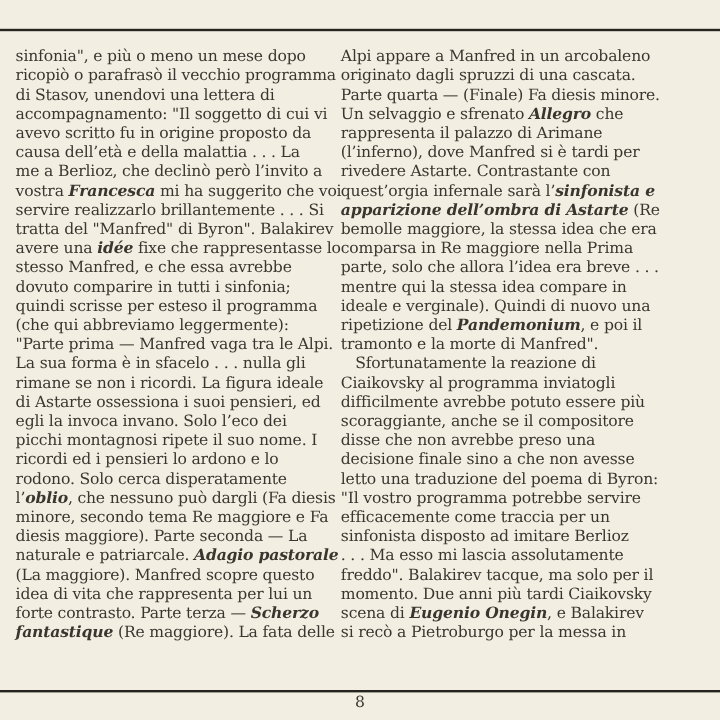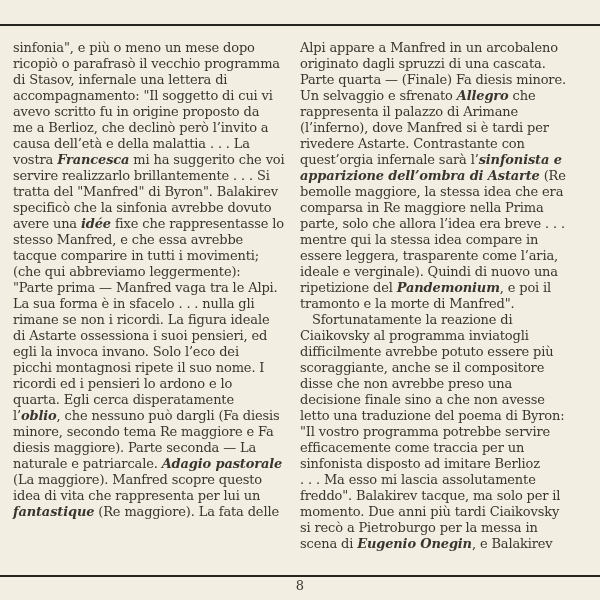--- a/index.html
+++ b/index.html
@@ -18,21 +18,21 @@
   }
   .top-rule { top: 24px; }
   .bottom-rule { top: 575px; }
   .column {
     position: absolute;
     top: 40px;
     font-size: 13px;
     letter-spacing: -0.15px;
   }
   .column-left  { left: 13px;  width: 285px; }
-  .column-right { left: 300px; width: 289px; }
+  .column-right { left: 284px; width: 289px; }
   .line {
     height: 16px;
     line-height: 16px;
     white-space: nowrap;
   }
   .it { font-style: italic; font-weight: bold; }
   .page-number {
     position: absolute;
     top: 578px;
     left: 0;
@@ -43,78 +43,78 @@
   }
 </style>
 </head>
 <body>
 
 <div class="page" style="background: rgb(242, 238, 226); color: rgb(58, 54, 47);">
   <div class="rule top-rule" style="background: rgb(38, 36, 31);"></div>
   <div class="column column-left">
       <div class="line"><span>sinfonia", e più o meno un mese dopo</span></div>
       <div class="line"><span>ricopiò o parafrasò il vecchio programma</span></div>
-      <div class="line"><span>di Stasov, infernale una lettera di</span></div>
+      <div class="line"><span>di Stasov, unendovi una lettera di</span></div>
       <div class="line"><span>accompagnamento: "Il soggetto di cui vi</span></div>
       <div class="line"><span>avevo scritto fu in origine proposto da</span></div>
+      <div class="line"><span>causa dell’età e della malattia . . .  La</span></div>
       <div class="line"><span>me a Berlioz, che declinò però l’invito a</span></div>
-      <div class="line"><span>causa dell’età e della malattia . . .  La</span></div>
       <div class="line"><span>vostra </span><span class="it">Francesca</span><span> mi ha suggerito che voi</span></div>
       <div class="line"><span>servire realizzarlo brillantemente . . .  Si</span></div>
       <div class="line"><span>tratta del "Manfred" di Byron". Balakirev</span></div>
-      <div class="line"><span>specificò che la sinfonia avrebbe dovuto</span></div>
       <div class="line"><span>avere una </span><span class="it">idée</span><span> fixe che rappresentasse lo</span></div>
       <div class="line"><span>stesso Manfred, e che essa avrebbe</span></div>
-      <div class="line"><span>tacque comparire in tutti i movimenti;</span></div>
+      <div class="line"><span>dovuto comparire in tutti i sinfonia;</span></div>
+      <div class="line"><span>quindi scrisse per esteso il programma</span></div>
       <div class="line"><span>(che qui abbreviamo leggermente):</span></div>
       <div class="line"><span>"Parte prima — Manfred vaga tra le Alpi.</span></div>
       <div class="line"><span>La sua forma è in sfacelo . . .  nulla gli</span></div>
       <div class="line"><span>rimane se non i ricordi. La figura ideale</span></div>
       <div class="line"><span>di Astarte ossessiona i suoi pensieri, ed</span></div>
       <div class="line"><span>egli la invoca invano. Solo l’eco dei</span></div>
       <div class="line"><span>picchi montagnosi ripete il suo nome. I</span></div>
       <div class="line"><span>ricordi ed i pensieri lo ardono e lo</span></div>
-      <div class="line"><span>quarta. Egli cerca disperatamente</span></div>
+      <div class="line"><span>rodono. Solo cerca disperatamente</span></div>
       <div class="line"><span>l’</span><span class="it">oblio</span><span>, che nessuno può dargli (Fa diesis</span></div>
       <div class="line"><span>minore, secondo tema Re maggiore e Fa</span></div>
       <div class="line"><span>diesis maggiore). Parte seconda — La</span></div>
       <div class="line"><span>naturale e patriarcale. </span><span class="it">Adagio pastorale</span></div>
       <div class="line"><span>(La maggiore). Manfred scopre questo</span></div>
       <div class="line"><span>idea di vita che rappresenta per lui un</span></div>
+      <div class="line"><span>forte contrasto. Parte terza — </span><span class="it">Scherzo</span></div>
       <div class="line"><span class="it">fantastique</span><span> (Re maggiore). La fata delle</span></div>
     </div>
   <div class="column column-right">
       <div class="line"><span>Alpi appare a Manfred in un arcobaleno</span></div>
       <div class="line"><span>originato dagli spruzzi di una cascata.</span></div>
       <div class="line"><span>Parte quarta — (Finale) Fa diesis minore.</span></div>
       <div class="line"><span>Un selvaggio e sfrenato </span><span class="it">Allegro</span><span> che</span></div>
       <div class="line"><span>rappresenta il palazzo di Arimane</span></div>
       <div class="line"><span>(l’inferno), dove Manfred si è tardi per</span></div>
       <div class="line"><span>rivedere Astarte. Contrastante con</span></div>
       <div class="line"><span>quest’orgia infernale sarà l’</span><span class="it">sinfonista e</span></div>
       <div class="line"><span class="it">apparizione dell’ombra di Astarte</span><span> (Re</span></div>
       <div class="line"><span>bemolle maggiore, la stessa idea che era</span></div>
       <div class="line"><span>comparsa in Re maggiore nella Prima</span></div>
       <div class="line"><span>parte, solo che allora l’idea era breve . . .</span></div>
       <div class="line"><span>mentre qui la stessa idea compare in</span></div>
-      <div class="line"><span>essere leggera, trasparente come l’aria,</span></div>
       <div class="line"><span>ideale e verginale). Quindi di nuovo una</span></div>
       <div class="line"><span>ripetizione del </span><span class="it">Pandemonium</span><span>, e poi il</span></div>
       <div class="line"><span>tramonto e la morte di Manfred".</span></div>
       <div class="line"><span>&nbsp;&nbsp;&nbsp;Sfortunatamente la reazione di</span></div>
       <div class="line"><span>Ciaikovsky al programma inviatogli</span></div>
       <div class="line"><span>difficilmente avrebbe potuto essere più</span></div>
       <div class="line"><span>scoraggiante, anche se il compositore</span></div>
       <div class="line"><span>disse che non avrebbe preso una</span></div>
       <div class="line"><span>decisione finale sino a che non avesse</span></div>
       <div class="line"><span>letto una traduzione del poema di Byron:</span></div>
       <div class="line"><span>"Il vostro programma potrebbe servire</span></div>
       <div class="line"><span>efficacemente come traccia per un</span></div>
       <div class="line"><span>sinfonista disposto ad imitare Berlioz</span></div>
       <div class="line"><span>. . . Ma esso mi lascia assolutamente</span></div>
       <div class="line"><span>freddo". Balakirev tacque, ma solo per il</span></div>
       <div class="line"><span>momento. Due anni più tardi Ciaikovsky</span></div>
+      <div class="line"><span>scena di </span><span class="it">Eugenio Onegin</span><span>, e Balakirev</span></div>
       <div class="line"><span>si recò a Pietroburgo per la messa in</span></div>
-      <div class="line"><span>scena di </span><span class="it">Eugenio Onegin</span><span>, e Balakirev</span></div>
     </div>
   <div class="rule bottom-rule" style="background: rgb(38, 36, 31);"></div>
   <div class="page-number">8</div>
 </div>
 
 </body></html>

